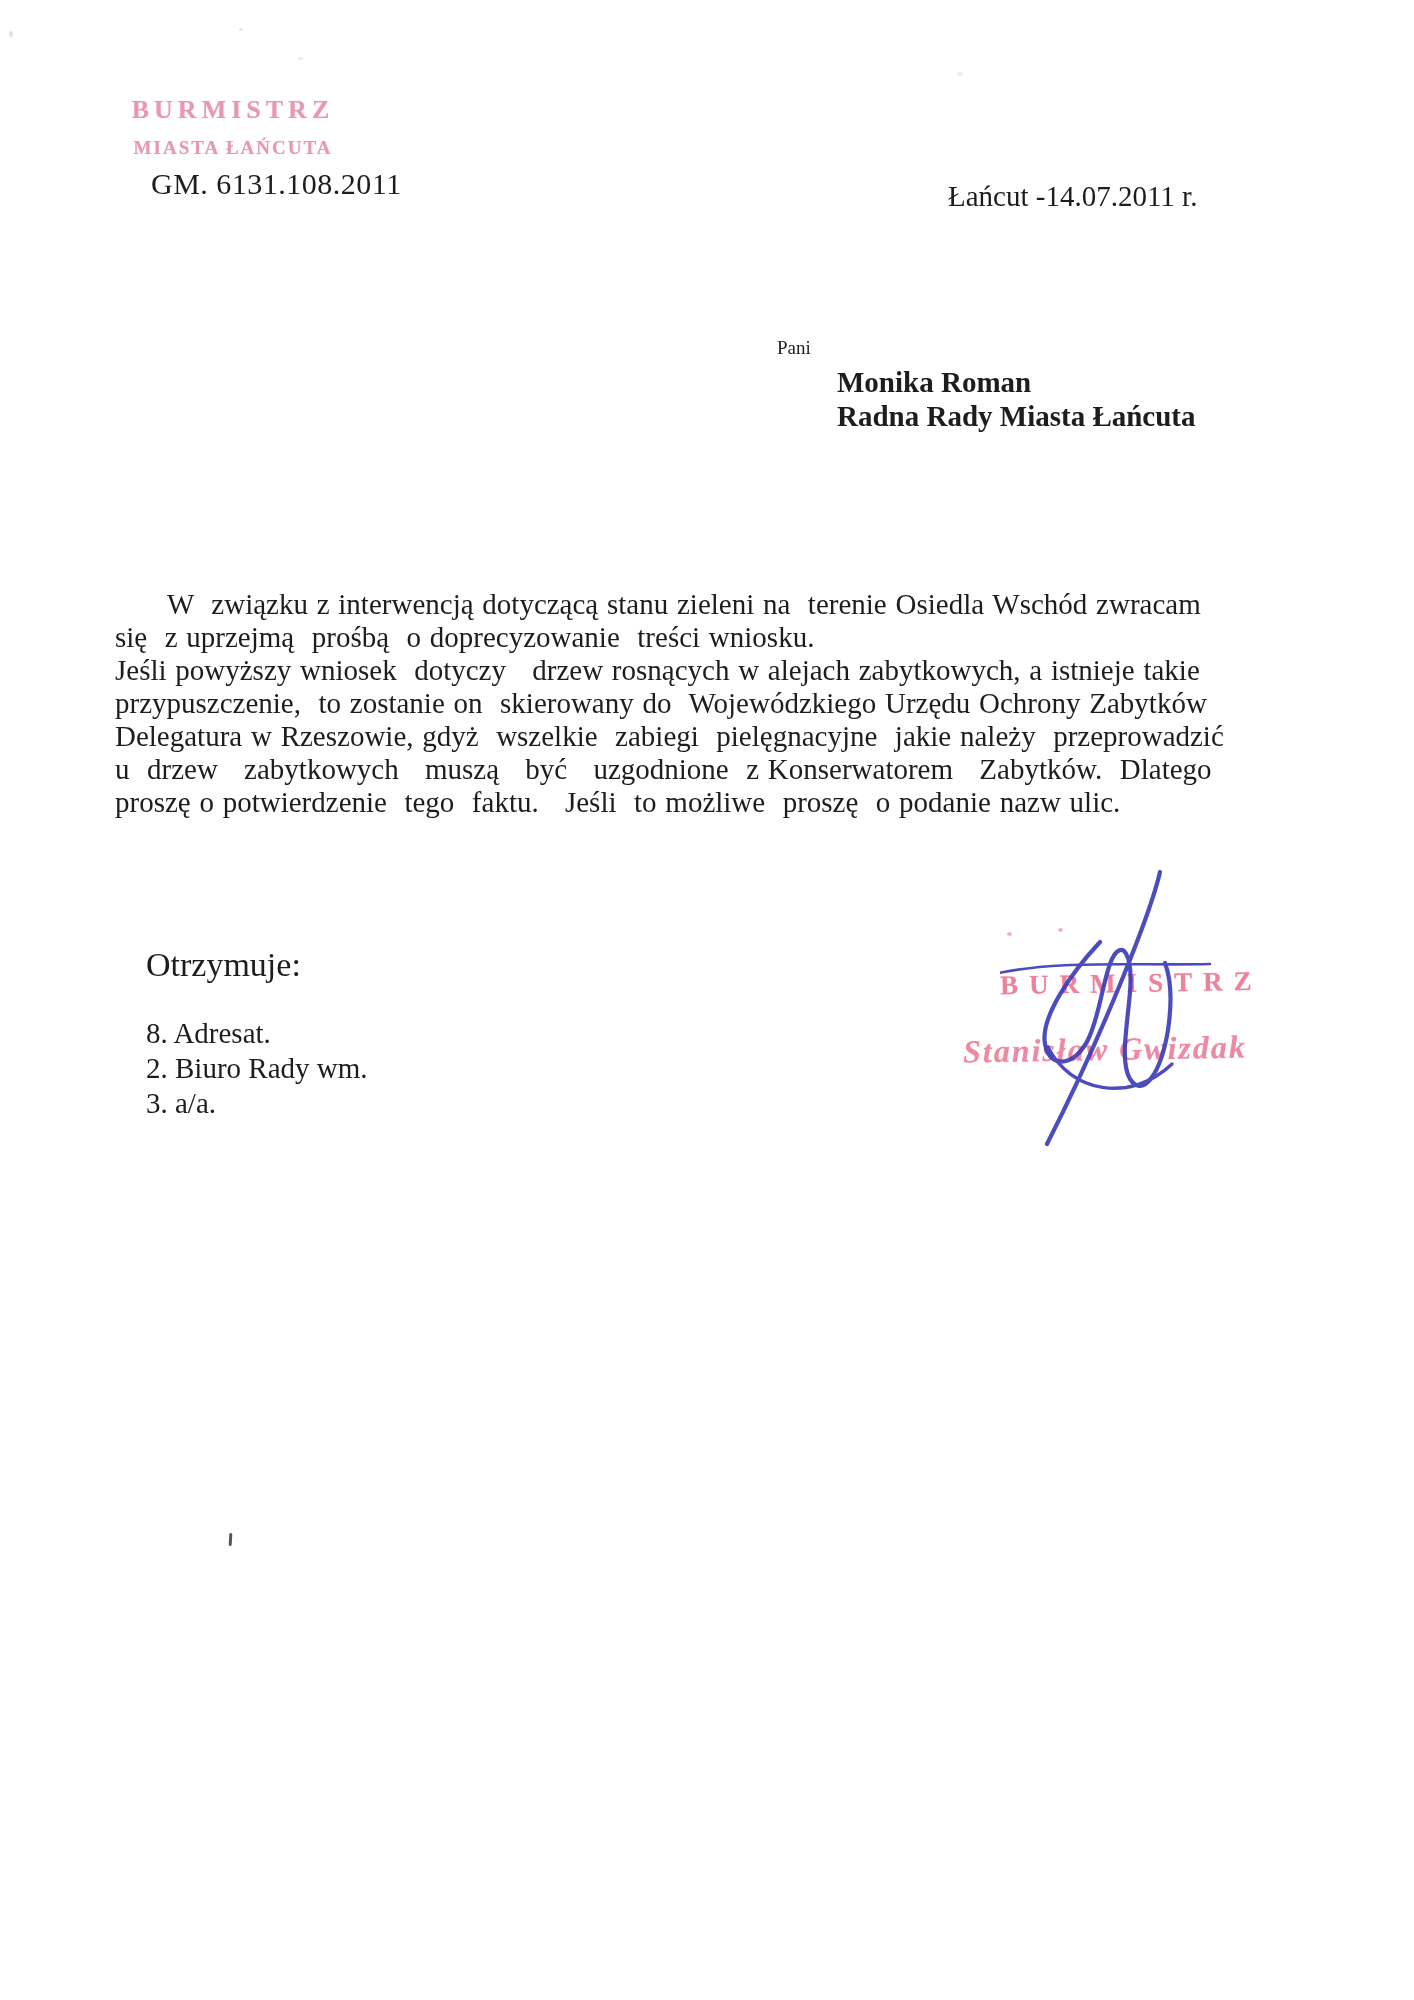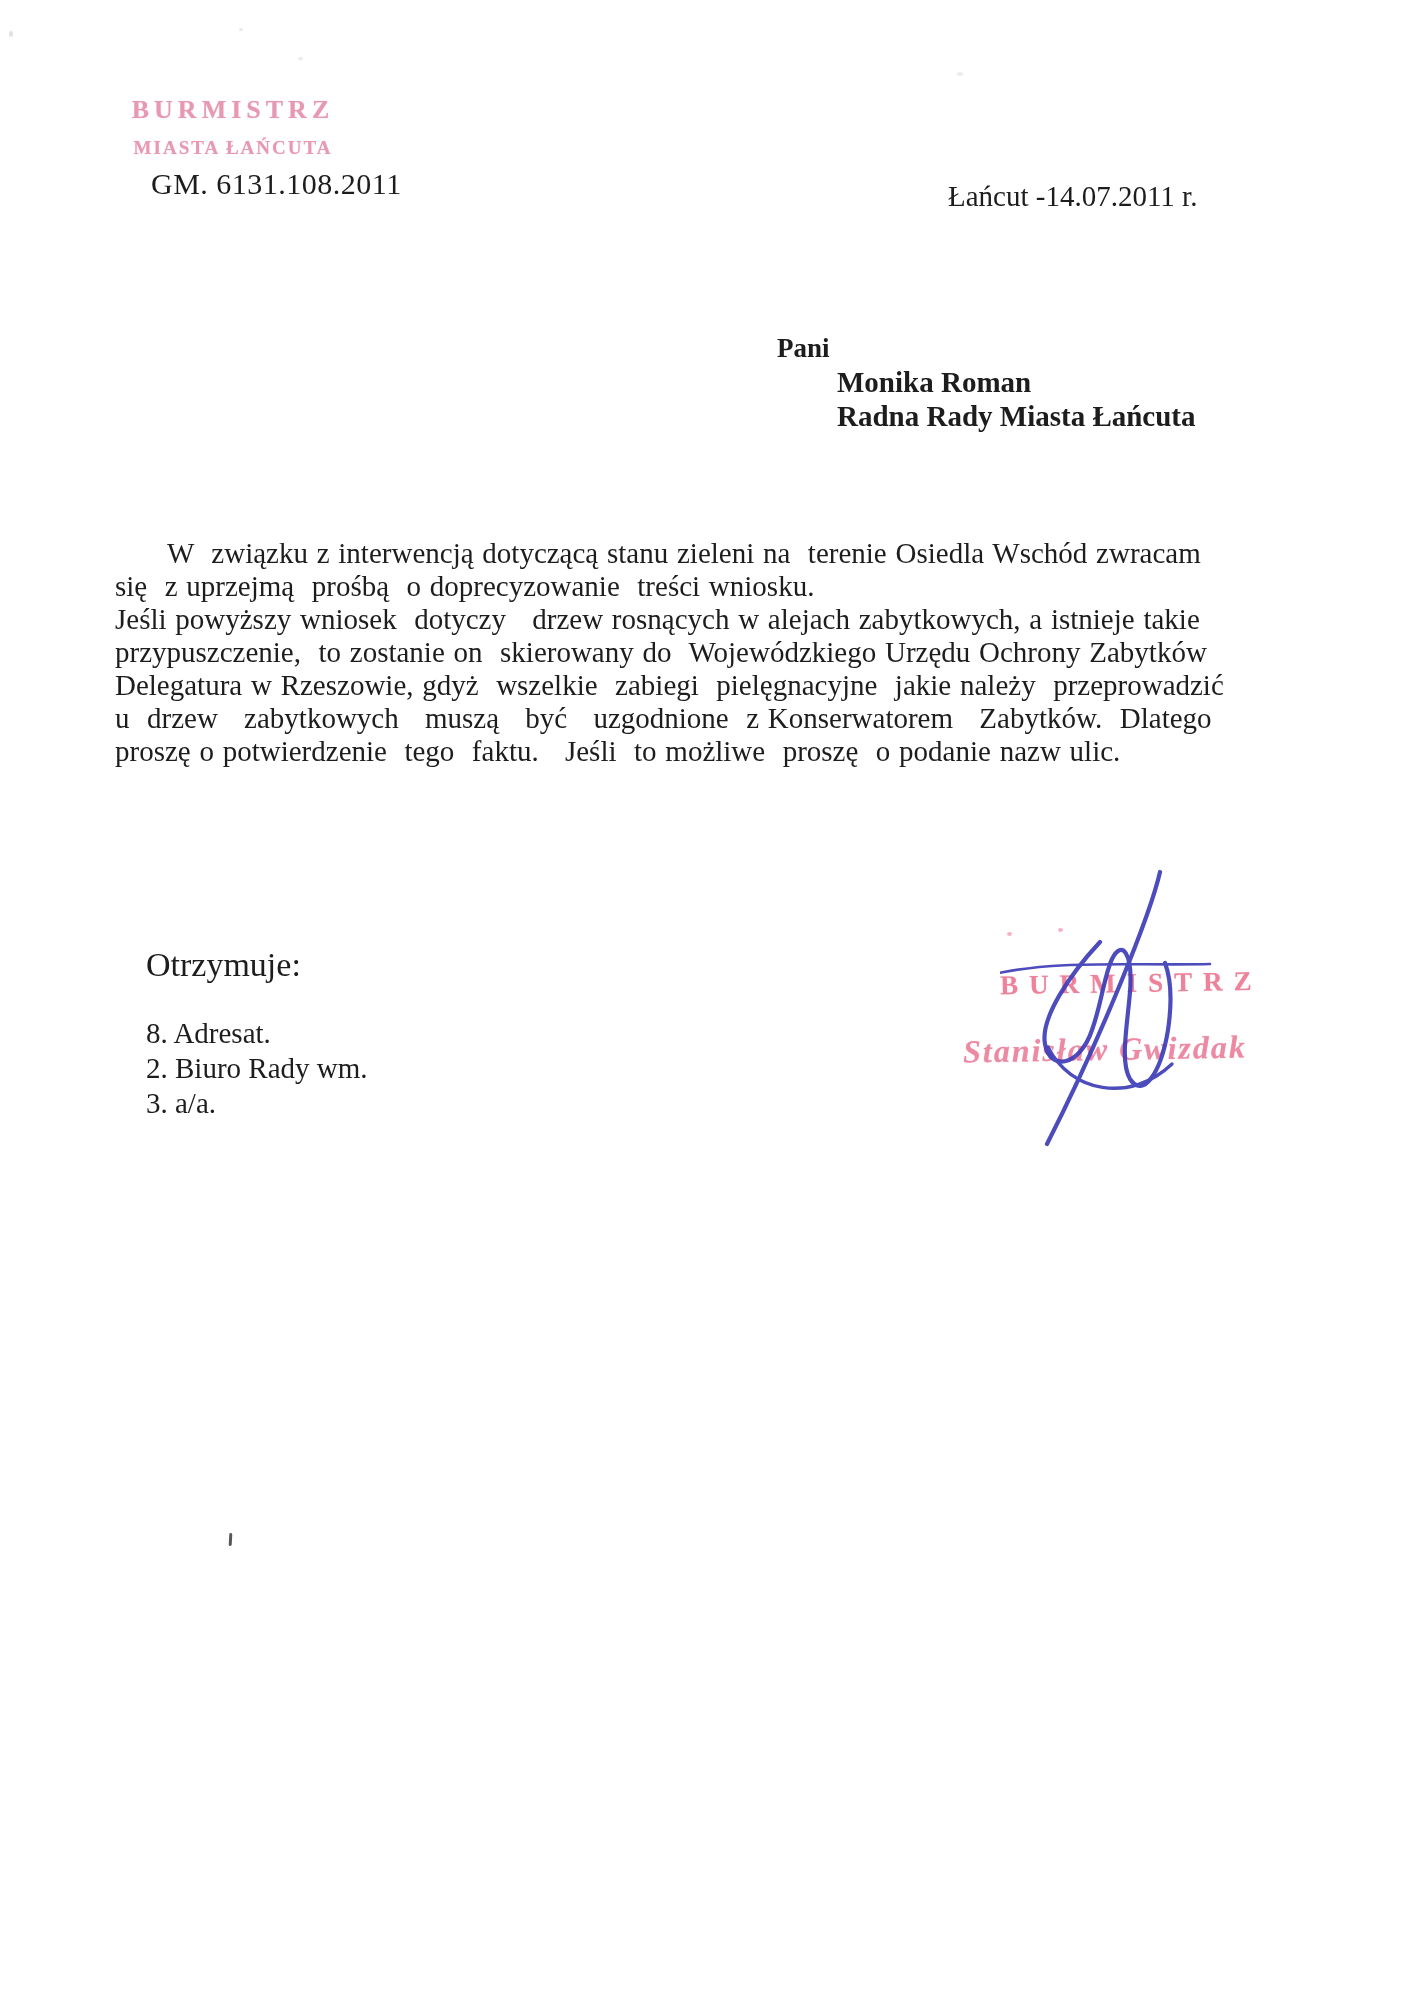--- a/index.html
+++ b/index.html
@@ -29,26 +29,26 @@
     position:absolute;left:151px;top:167px;
     font-size:30px;line-height:34px;letter-spacing:.5px;
   }
   .place-date{
     position:absolute;left:948px;top:180px;
     font-size:29px;line-height:33px;
   }
 
   
   .addressee{position:absolute;left:777px;top:331px;line-height:34px;}
-  .addressee .salutation{font-weight:bold;font-size:27px;}
+  .addressee .salutation{font-weight:normal;font-size:19px;}
   .addressee .name,.addressee .title{font-weight:bold;font-size:29px;margin-left:60px;}
 
   
   .letter-body{
-    position:absolute;left:115px;top:537px;width:1165px;
+    position:absolute;left:115px;top:588px;width:1165px;
     font-size:29px;line-height:33px;
     word-spacing:1.5px;
   }
   .letter-body .body-line{white-space:pre;}
 
   
   .distribution{position:absolute;left:146px;top:948px;}
   .distribution .heading{font-size:34px;line-height:33px;}
   .distribution .dist-list{margin-top:35px;}
   .distribution .dist-item{font-size:29px;line-height:35px;white-space:pre;}

